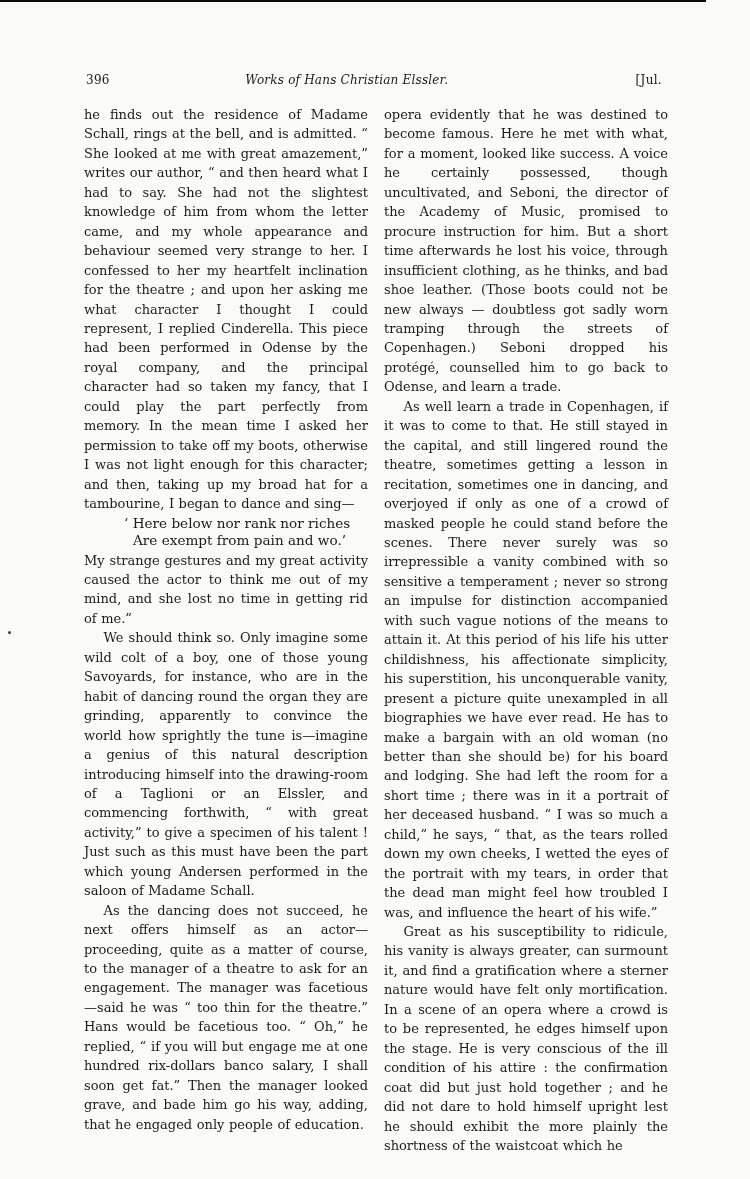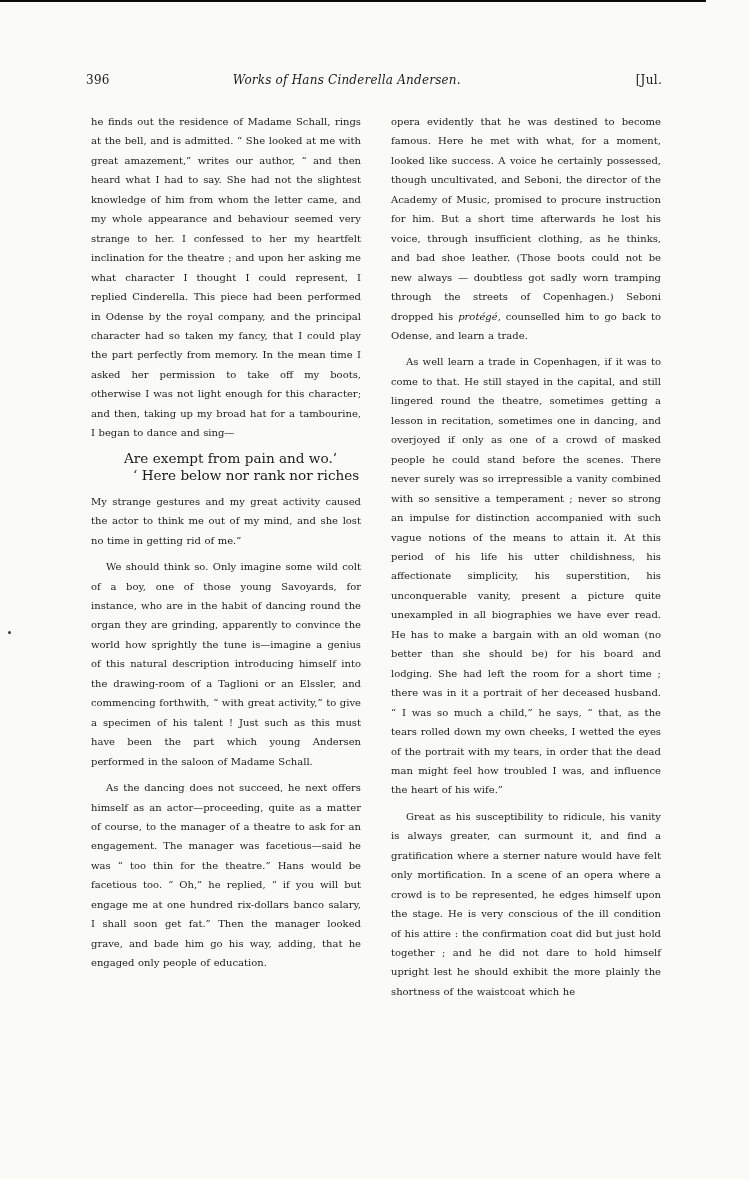--- a/index.html
+++ b/index.html
@@ -37,55 +37,55 @@
     letter-spacing:.2px;
   }
   .pageno,.issue{letter-spacing:.3px;}
   .columns{
     position:absolute;
     top:105px;left:84px;
     display:flex;gap:16px;
   }
   .col{width:284px;}
   .para{
-    margin:7px;
+    margin:0;
     text-align:justify;
-    font-size:10px;
+    font-size:13px;
     line-height:19.45px;
     word-spacing:.4px;
   }
   .para.indent{text-indent:1.5em;}
   .verse{
     margin:1px 0;
     padding-left:40px;
     font-size:13.6px;
     line-height:17.5px;
   }
   .verse-line:nth-child(2){padding-left:9px;}
-  .it{font-style:italic;}
+  .it{}
 </style>
 </head>
 <body>
 
 <div class="page">
   <div class="scan-edge-top"></div>
   <div class="speck"></div>
 
   <header class="header">
     <span class="pageno">396</span>
-    <span class="running-title">Works of Hans Cinderella Andersen.</span>
+    <span class="running-title">Works of Hans Christian Elssler.</span>
     <span class="issue">[Jul.</span>
   </header>
 
   <main class="columns">
     <section class="col" id="col-left">
         <p class="para"><span>he finds out the residence of Madame Schall, rings at the bell, and is admitted.  “ She looked at me with great amazement,” writes our author, “ and then heard what I had to say.  She had not the slightest knowledge of him from whom the letter came, and my whole appearance and behaviour seemed very strange to her.  I confessed to her my heartfelt inclination for the theatre ; and upon her asking me what character I thought I could represent, I replied Cinderella.  This piece had been performed in Odense by the royal company, and the principal character had so taken my fancy, that I could play the part perfectly from memory.  In the mean time I asked her permission to take off my boots, otherwise I was not light enough for this character; and then, taking up my broad hat for a tambourine, I began to dance and sing—</span></p>
         <div class="verse">
+          <div class="verse-line">‘ Here below nor rank nor riches</div>
           <div class="verse-line">Are exempt from pain and wo.’</div>
-          <div class="verse-line">‘ Here below nor rank nor riches</div>
         </div>
         <p class="para"><span>My strange gestures and my great activity caused the actor to think me out of my mind, and she lost no time in getting rid of me.”</span></p>
         <p class="para indent"><span>We should think so.  Only imagine some wild colt of a boy, one of those young Savoyards, for instance, who are in the habit of dancing round the organ they are grinding, apparently to convince the world how sprightly the tune is—imagine a genius of this natural description introducing himself into the drawing-room of a Taglioni or an Elssler, and commencing forthwith, “ with great activity,” to give a specimen of his talent !  Just such as this must have been the part which young Andersen performed in the saloon of Madame Schall.</span></p>
         <p class="para indent"><span>As the dancing does not succeed, he next offers himself as an actor—proceeding, quite as a matter of course, to the manager of a theatre to ask for an engagement.  The manager was facetious—said he was “ too thin for the theatre.”  Hans would be facetious too.  “ Oh,” he replied, “ if you will but engage me at one hundred rix-dollars banco salary, I shall soon get fat.”  Then the manager looked grave, and bade him go his way, adding, that he engaged only people of education.</span></p>
       </section>
     <section class="col" id="col-right">
         <p class="para"><span>opera evidently that he was destined to become famous.  Here he met with what, for a moment, looked like success.  A voice he certainly possessed, though uncultivated, and Seboni, the director of the Academy of Music, promised to procure instruction for him.  But a short time afterwards he lost his voice, through insufficient clothing, as he thinks, and bad shoe leather. (Those boots could not be new always — doubtless got sadly worn tramping through the streets of Copenhagen.)  Seboni dropped his </span><span class="it">protégé</span><span>, counselled him to go back to Odense, and learn a trade.</span></p>
         <p class="para indent"><span>As well learn a trade in Copenhagen, if it was to come to that.  He still stayed in the capital, and still lingered round the theatre, sometimes getting a lesson in recitation, sometimes one in dancing, and overjoyed if only as one of a crowd of masked people he could stand before the scenes.  There never surely was so irrepressible a vanity combined with so sensitive a temperament ; never so strong an impulse for distinction accompanied with such vague notions of the means to attain it.  At this period of his life his utter childishness, his affectionate simplicity, his superstition, his unconquerable vanity, present a picture quite unexampled in all biographies we have ever read.  He has to make a bargain with an old woman (no better than she should be) for his board and lodging.  She had left the room for a short time ; there was in it a portrait of her deceased husband.  “ I was so much a child,” he says, “ that, as the tears rolled down my own cheeks, I wetted the eyes of the portrait with my tears, in order that the dead man might feel how troubled I was, and influence the heart of his wife.”</span></p>
         <p class="para indent"><span>Great as his susceptibility to ridicule, his vanity is always greater, can surmount it, and find a gratification where a sterner nature would have felt only mortification.  In a scene of an opera where a crowd is to be represented, he edges himself upon the stage.  He is very conscious of the ill condition of his attire :  the confirmation coat did but just hold together ; and he did not dare to hold himself upright lest he should exhibit the more plainly the shortness of the waistcoat which he</span></p>
       </section>

